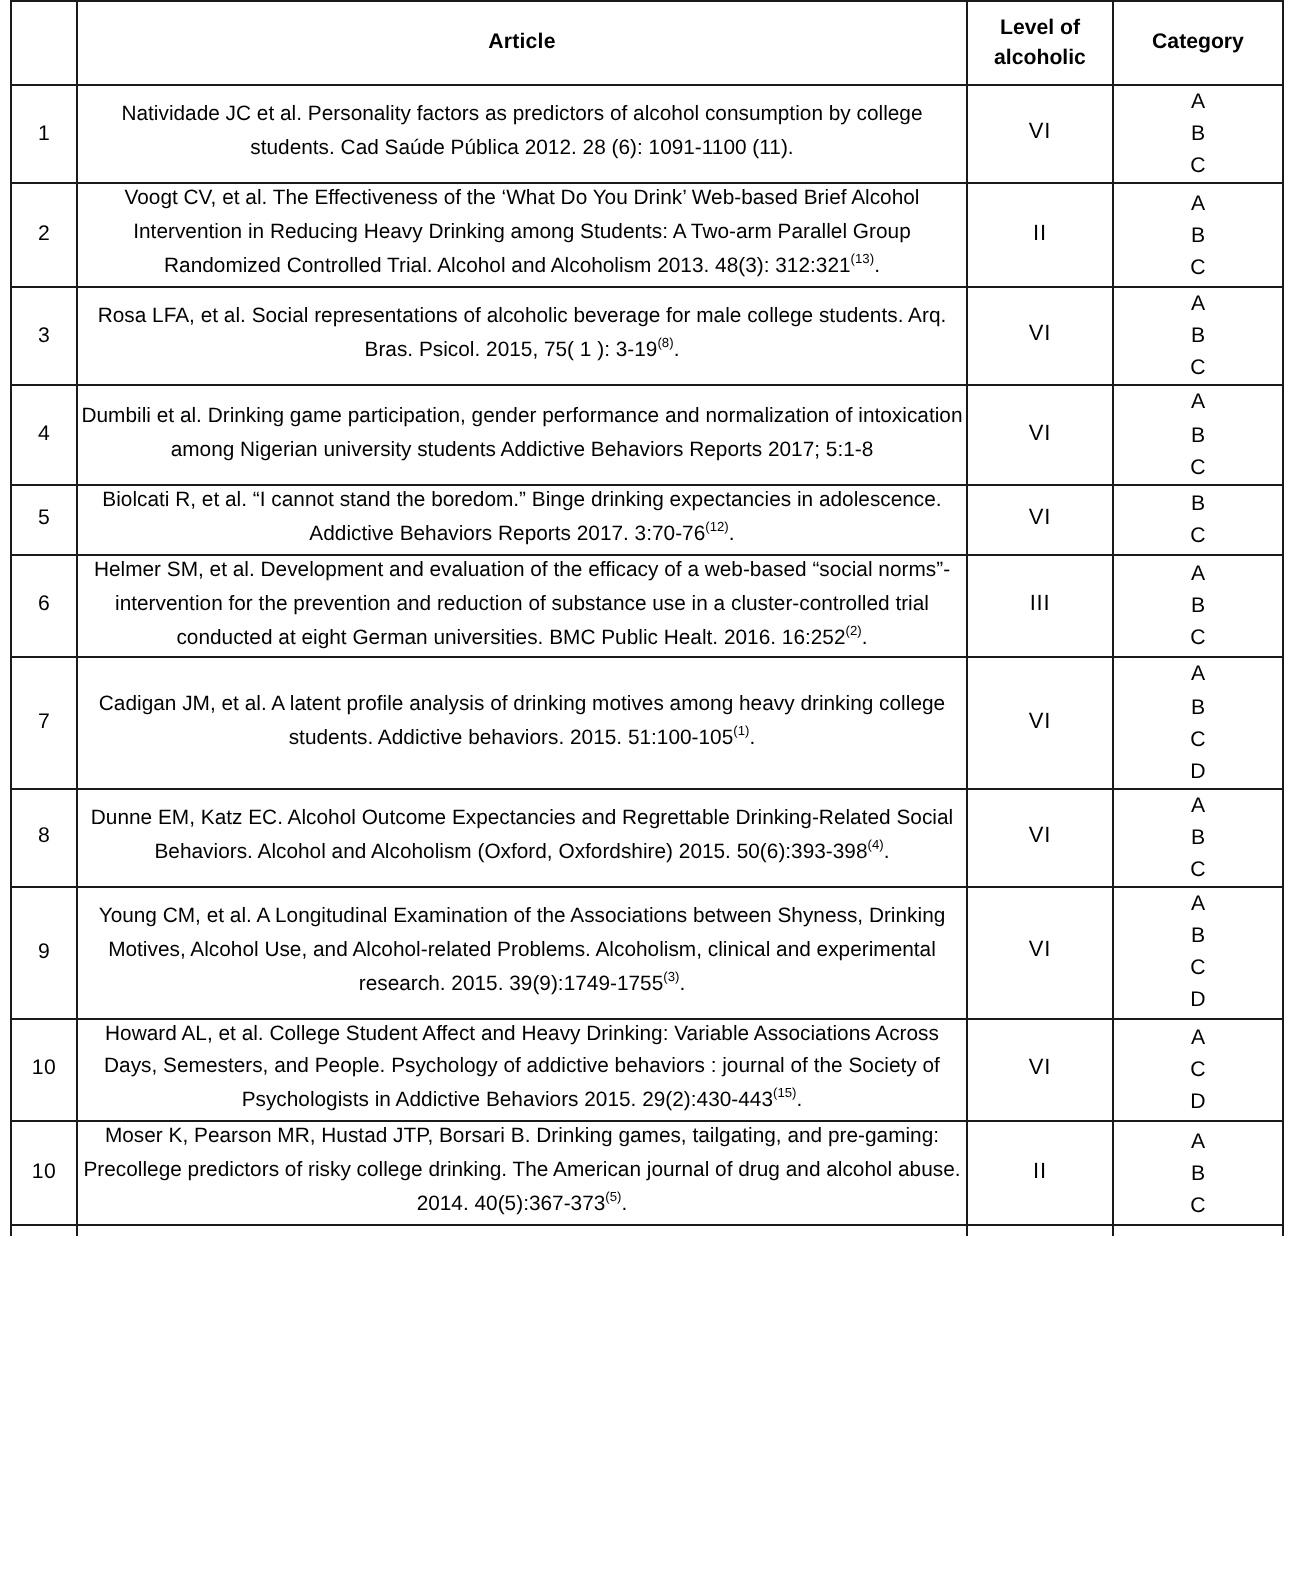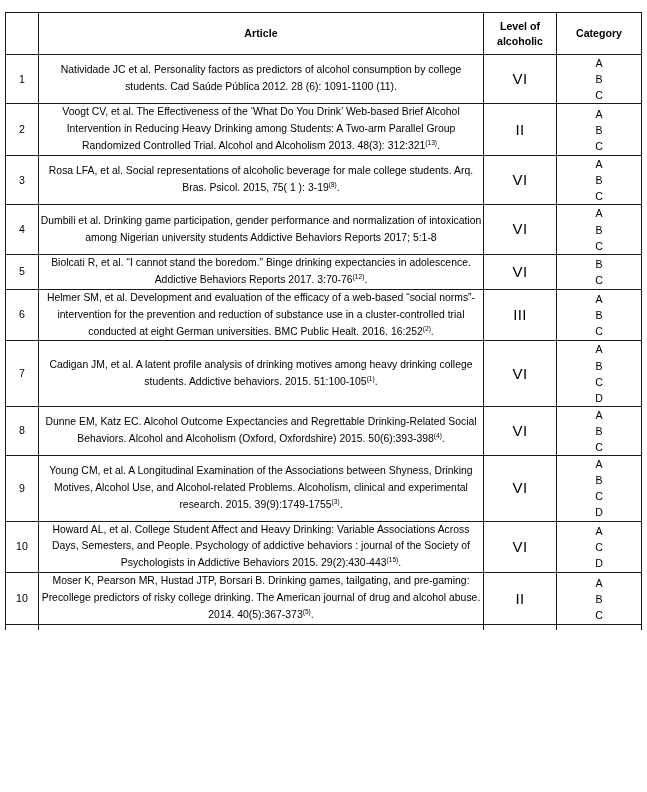--- a/index.html
+++ b/index.html
@@ -20,21 +20,21 @@
     position: relative;
     width: 647px;
     height: 792px;
     background: #ffffff;
     box-sizing: border-box;
   }
 
   table.review-table {
     position: absolute;
     left: 5px;
-    top: 12px;
+    top: 0;
     width: 636px;
     border-collapse: collapse;
     table-layout: fixed;
     font-size: 10.4px;
     line-height: 1.62;
   }
 
   table.review-table col.col-num      { width: 33px; }
   table.review-table col.col-article  { width: 445px; }
   table.review-table col.col-level    { width: 73px; }
@@ -71,21 +71,21 @@
     letter-spacing: 0.2px;
   }
   td.c-article {
     text-align: center;
     padding: 6px 9px 6px 9px;
     line-height: 1.63;
     letter-spacing: 0.01px;
   }
   td.c-level {
     text-align: center;
-    font-size: 15px;
+    font-size: 11px;
     letter-spacing: 0.4px;
   }
   td.c-category {
     text-align: center;
     font-size: 10.6px;
     line-height: 1.52;
     padding: 4px 2px;
   }
   td.c-category .cat-line { display: block; }
 

